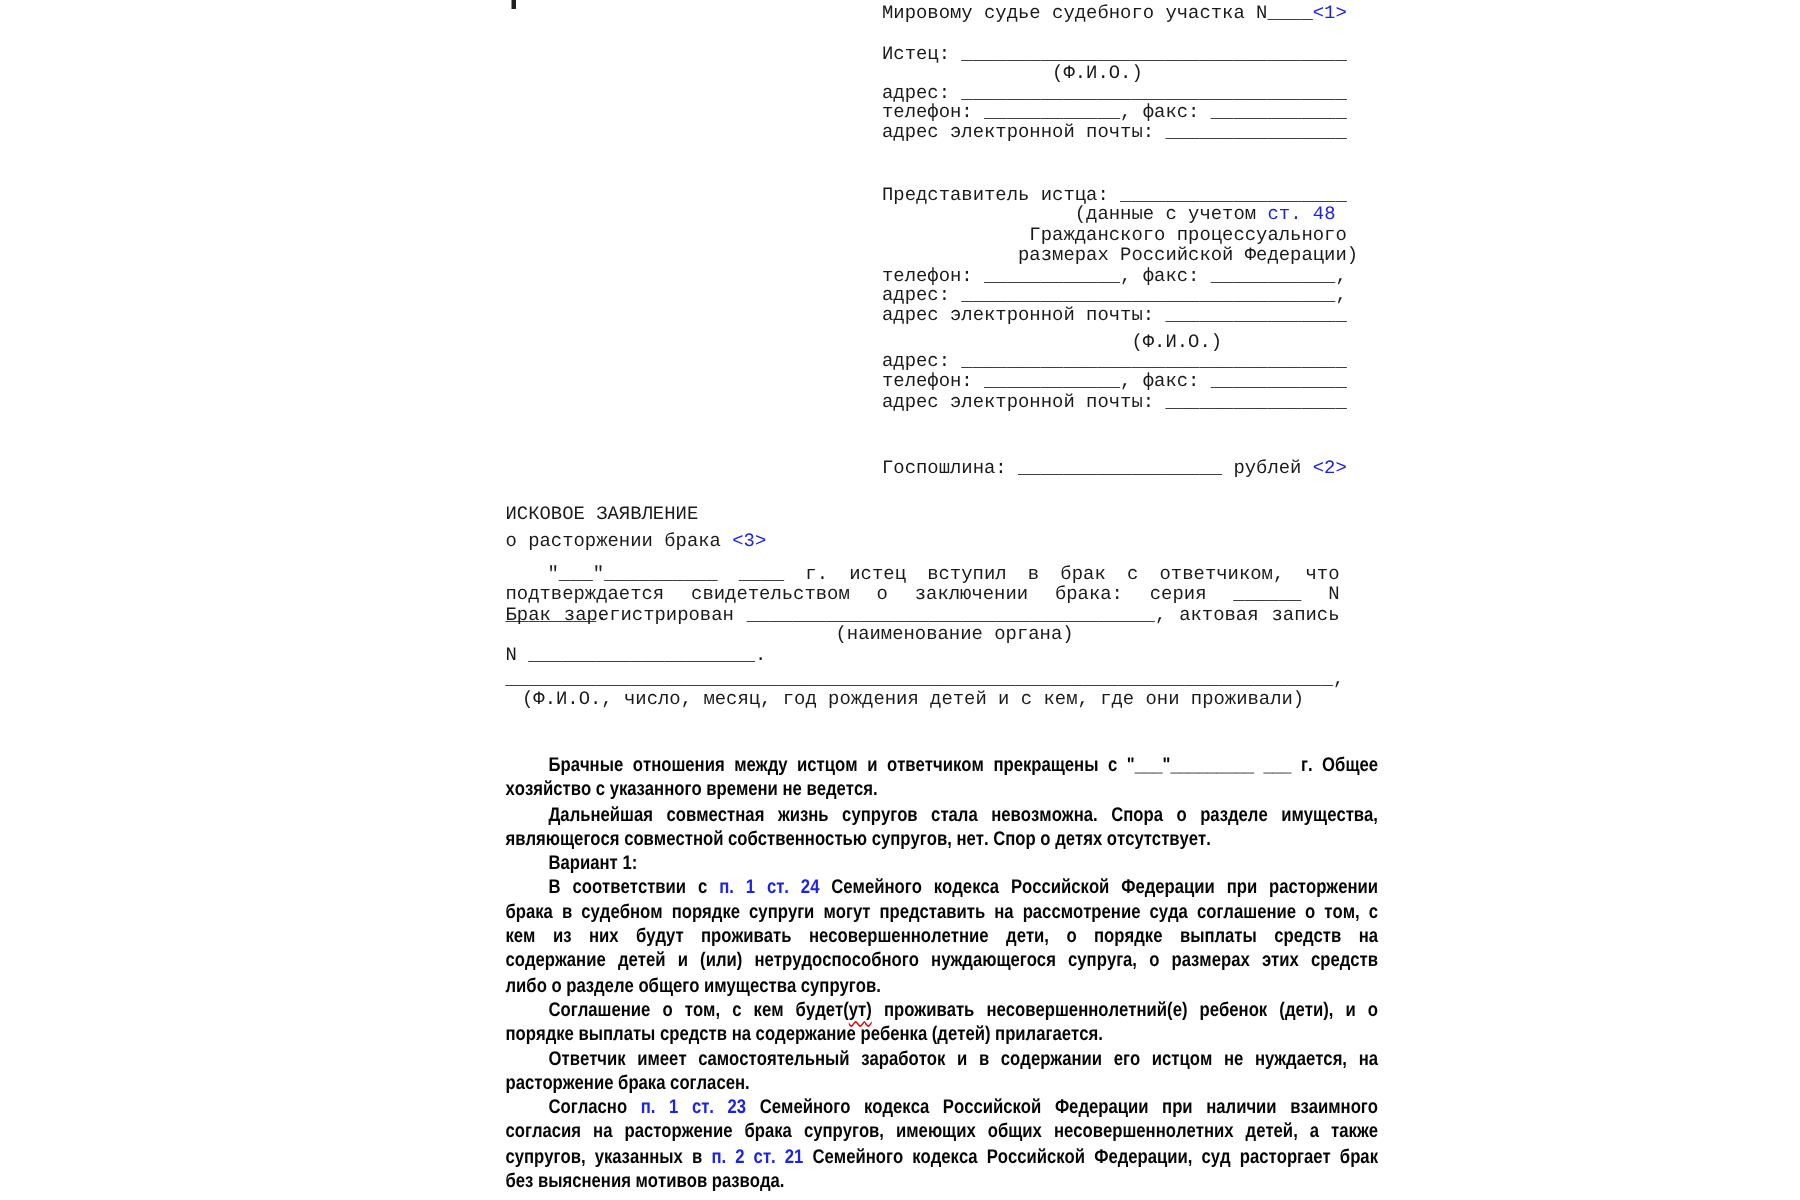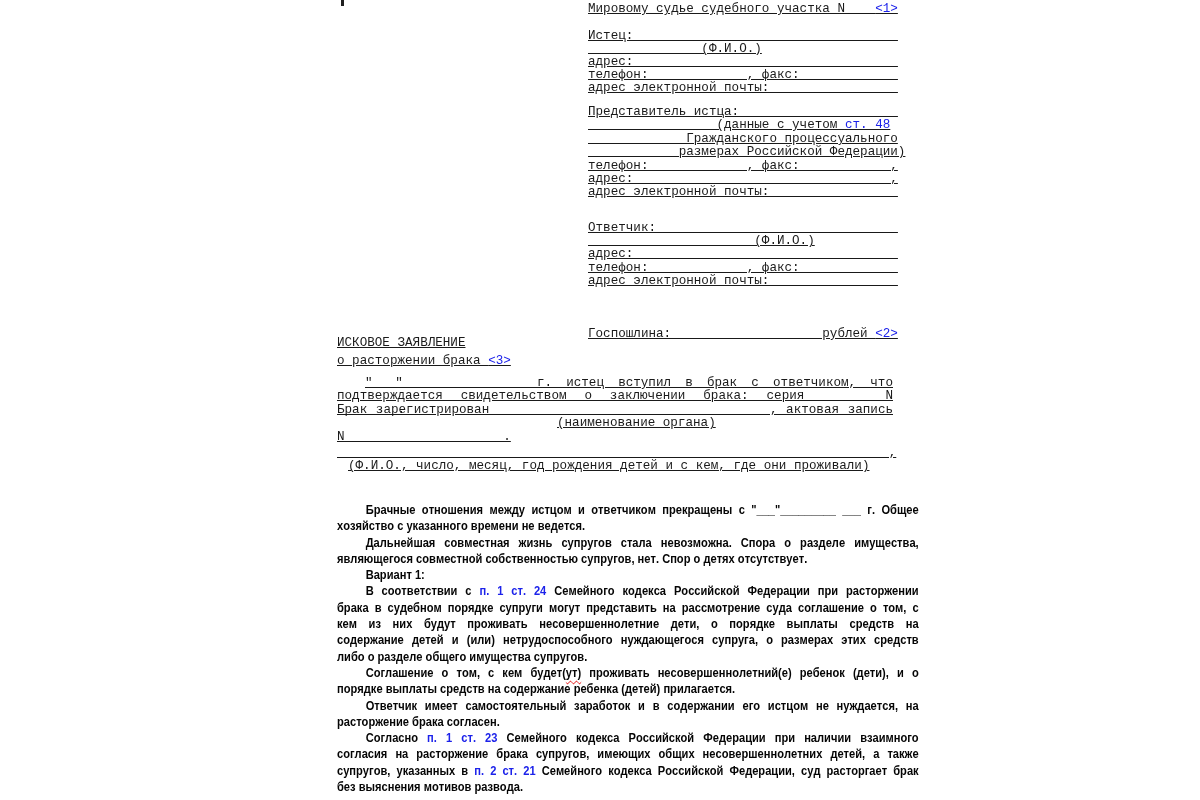--- a/index.html
+++ b/index.html
@@ -3,21 +3,21 @@
 <meta charset="utf-8">
 <style>
   html,body{margin:0;padding:0;}
   body{
     width:1200px;height:800px;background:#ffffff;position:relative;overflow:hidden;
     font-kerning:none;
   }
   .abs{position:absolute;}
   .mono{
     font-family:"Liberation Mono","DejaVu Sans Mono",monospace;
-    font-size:12.6px;color:#1a1a1a;text-decoration:underline;
+    font-size:12.6px;color:#1a1a1a;
   }
   .mono .line{white-space:pre;line-height:13.4px;height:13.4px;}
   .lh129 .line{line-height:12.9px;height:12.9px;}
   .lh132 .line{line-height:13.2px;height:13.2px;}
   .title .line{line-height:18px;height:18px;}
   .bodymono{width:556px;}
   .bodymono .line{white-space:pre;}
   .bodymono .line.just{white-space:normal;text-align:justify;text-align-last:justify;}
   .sans{
     font-family:"Liberation Sans","DejaVu Sans",sans-serif;
@@ -41,37 +41,36 @@
 <div class="abs mono" style="left: 588px; top: 3px;">
     <div class="line"><span>Мировому судье судебного участка N____</span><span class="doclink">&lt;1&gt;</span></div>
   </div>
 <div class="abs mono lh129" style="left: 588px; top: 30px;">
     <div class="line"><span>Истец: __________________________________</span></div>
     <div class="line"><span>               (Ф.И.О.)</span></div>
     <div class="line"><span>адрес: __________________________________</span></div>
     <div class="line"><span>телефон: ____________, факс: ____________</span></div>
     <div class="line"><span>адрес электронной почты: ________________</span></div>
   </div>
-<div class="abs mono" style="left: 588px; top: 106px;">
+<div class="abs mono" style="left: 588px; top: 124px;">
     <div class="line"><span>Представитель истца: ____________________</span></div>
     <div class="line"><span>                 (данные с учетом </span><span class="doclink">ст. 48</span></div>
     <div class="line"><span>             Гражданского процессуального</span></div>
     <div class="line"><span>            размерах Российской Федерации)</span></div>
     <div class="line"><span>телефон: ____________, факс: ___________,</span></div>
     <div class="line"><span>адрес: _________________________________,</span></div>
     <div class="line"><span>адрес электронной почты: ________________</span></div>
   </div>
 <div class="abs mono lh132" style="left: 588px; top: 222px;">
-    <div class="line"><span>Ответчик: _______________________________</span></div>
     <div class="line"><span>                      (Ф.И.О.)</span></div>
     <div class="line"><span>адрес: __________________________________</span></div>
     <div class="line"><span>телефон: ____________, факс: ____________</span></div>
     <div class="line"><span>адрес электронной почты: ________________</span></div>
   </div>
-<div class="abs mono" style="left: 588px; top: 306px; margin-top: 22px;">
+<div class="abs mono" style="left: 588px; top: 306px;">
     <div class="line"><span>Госпошлина: __________________ рублей </span><span class="doclink">&lt;2&gt;</span></div>
   </div>
 <div class="abs mono title" style="left: 337px; top: 334px; width: 556px;">
     <div class="line"><span>ИСКОВОЕ ЗАЯВЛЕНИЕ</span></div>
     <div class="line"><span>о расторжении брака </span><span class="doclink">&lt;3&gt;</span></div>
   </div>
 <div class="abs mono bodymono" style="left: 337px; top: 377px; width: 556px;">
     <div class="line just" style="padding-left: 28px;"><span>"___"__________ ____ г. истец вступил в брак с ответчиком, что</span></div>
     <div class="line just"><span>подтверждается свидетельством о заключении брака: серия ______ N ________.</span></div>
     <div class="line just"><span>Брак зарегистрирован ____________________________________, актовая запись</span></div>

